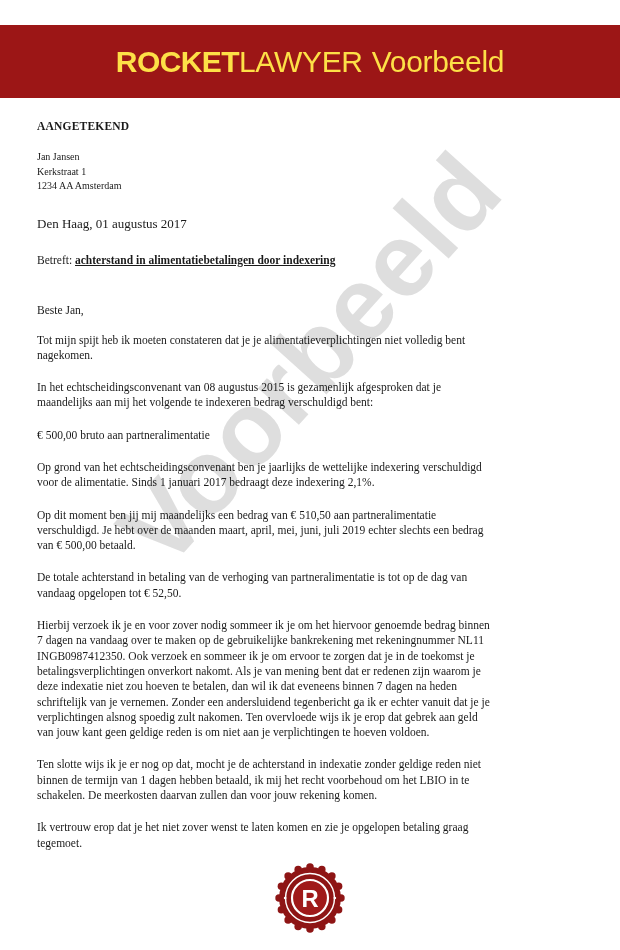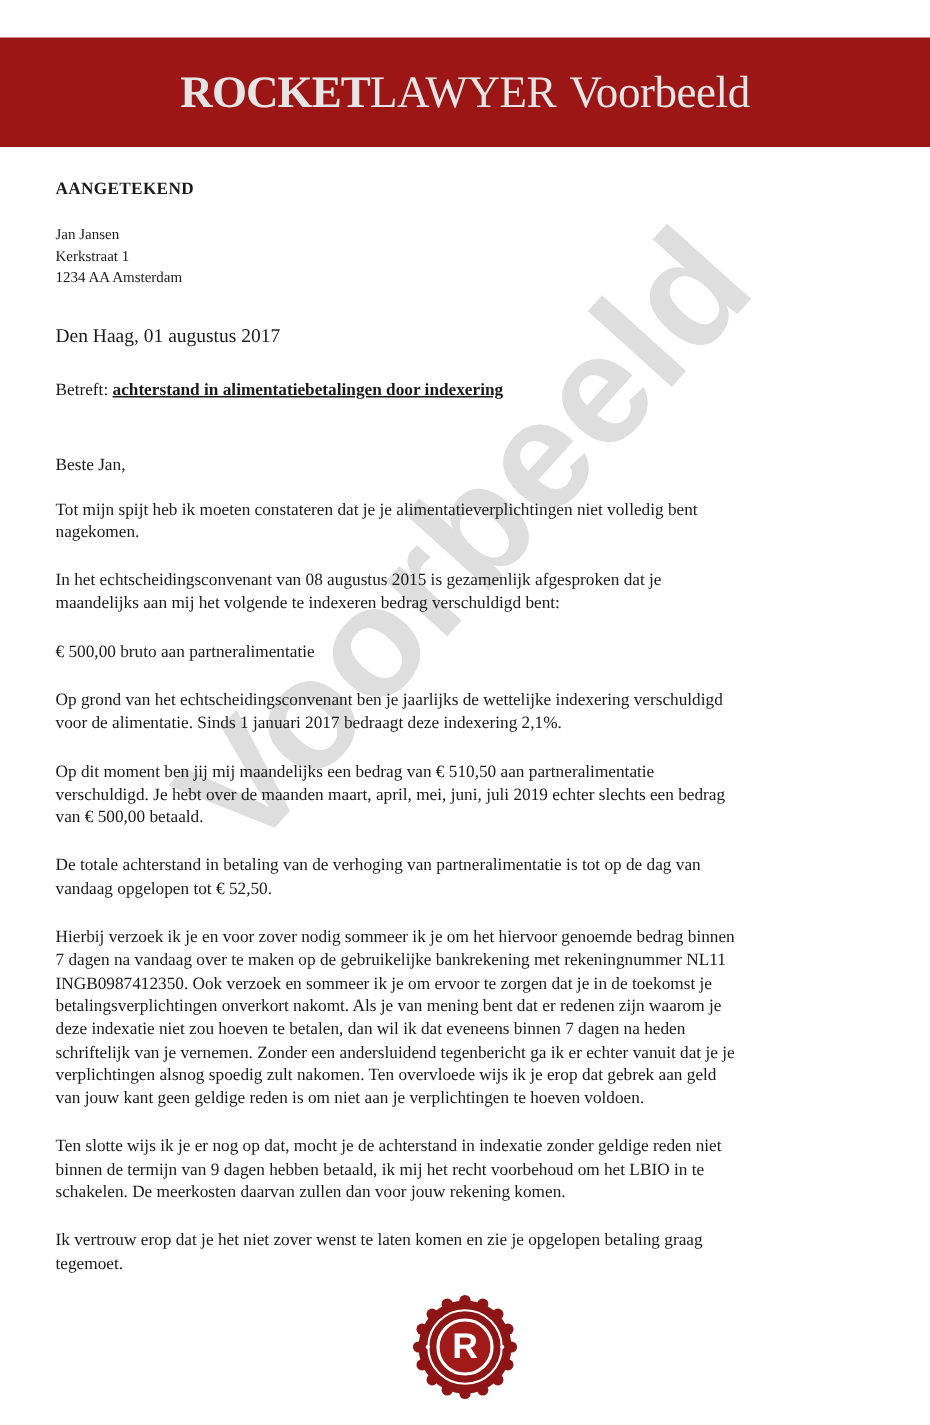--- a/index.html
+++ b/index.html
@@ -23,22 +23,22 @@
     left: 0;
     width: 620px;
     height: 73px;
     background: #9c1616;
     display: flex;
     align-items: center;
     justify-content: center;
     overflow: hidden;
   }
   .brand {
-    font-family: Liberation Serif, serif;
-    color: #e5e5e5;
+    font-family: Liberation Sans, sans-serif;
+    color: #fde047;
     font-size: 30px;
     letter-spacing: -0.3px;
     white-space: nowrap;
     line-height: 1;
   }
   .brand-bold {
     font-weight: 700;
     letter-spacing: -0.6px;
   }
   .brand-light {
@@ -169,21 +169,21 @@
 
     <p class="salutation">Beste Jan,</p>
 
     <p class="para">Tot mijn spijt heb ik moeten constateren dat je je alimentatieverplichtingen niet volledig bent nagekomen.</p>
     <p class="para">In het echtscheidingsconvenant van 08 augustus 2015 is gezamenlijk afgesproken dat je maandelijks aan mij het volgende te indexeren bedrag verschuldigd bent:</p>
     <p class="para">€ 500,00 bruto aan partneralimentatie</p>
     <p class="para">Op grond van het echtscheidingsconvenant ben je jaarlijks de wettelijke indexering verschuldigd voor de alimentatie. Sinds 1 januari 2017 bedraagt deze indexering 2,1%.</p>
     <p class="para">Op dit moment ben jij mij maandelijks een bedrag van € 510,50 aan partneralimentatie verschuldigd. Je hebt over de maanden maart, april, mei, juni, juli 2019 echter slechts een bedrag van € 500,00 betaald.</p>
     <p class="para">De totale achterstand in betaling van de verhoging van partneralimentatie is tot op de dag van vandaag opgelopen tot € 52,50.</p>
     <p class="para">Hierbij verzoek ik je en voor zover nodig sommeer ik je om het hiervoor genoemde bedrag binnen 7 dagen na vandaag over te maken op de gebruikelijke bankrekening met rekeningnummer NL11 INGB0987412350. Ook verzoek en sommeer ik je om ervoor te zorgen dat je in de toekomst je betalingsverplichtingen onverkort nakomt. Als je van mening bent dat er redenen zijn waarom je deze indexatie niet zou hoeven te betalen, dan wil ik dat eveneens binnen 7 dagen na heden schriftelijk van je vernemen. Zonder een andersluidend tegenbericht ga ik er echter vanuit dat je je verplichtingen alsnog spoedig zult nakomen. Ten overvloede wijs ik je erop dat gebrek aan geld van jouw kant geen geldige reden is om niet aan je verplichtingen te hoeven voldoen.</p>
-    <p class="para">Ten slotte wijs ik je er nog op dat, mocht je de achterstand in indexatie zonder geldige reden niet binnen de termijn van 9 dagen hebben betaald, ik mij het recht voorbehoud om het LBIO in te schakelen. De meerkosten daarvan zullen dan voor jouw rekening komen.</p>
+    <p class="para">Ten slotte wijs ik je er nog op dat, mocht je de achterstand in indexatie zonder geldige reden niet binnen de termijn van 1 dagen hebben betaald, ik mij het recht voorbehoud om het LBIO in te schakelen. De meerkosten daarvan zullen dan voor jouw rekening komen.</p>
     <p class="para">Ik vertrouw erop dat je het niet zover wenst te laten komen en zie je opgelopen betaling graag tegemoet.</p>
 
   </div>
 </div>
 
 <div class="seal-wrap">
   <div class="seal">
     <svg width="72" height="72" viewBox="0 0 100 100">
       <g id="scallop">
           <circle cx="93.00" cy="50.00" r="5.2" fill="#8e1515"></circle>

